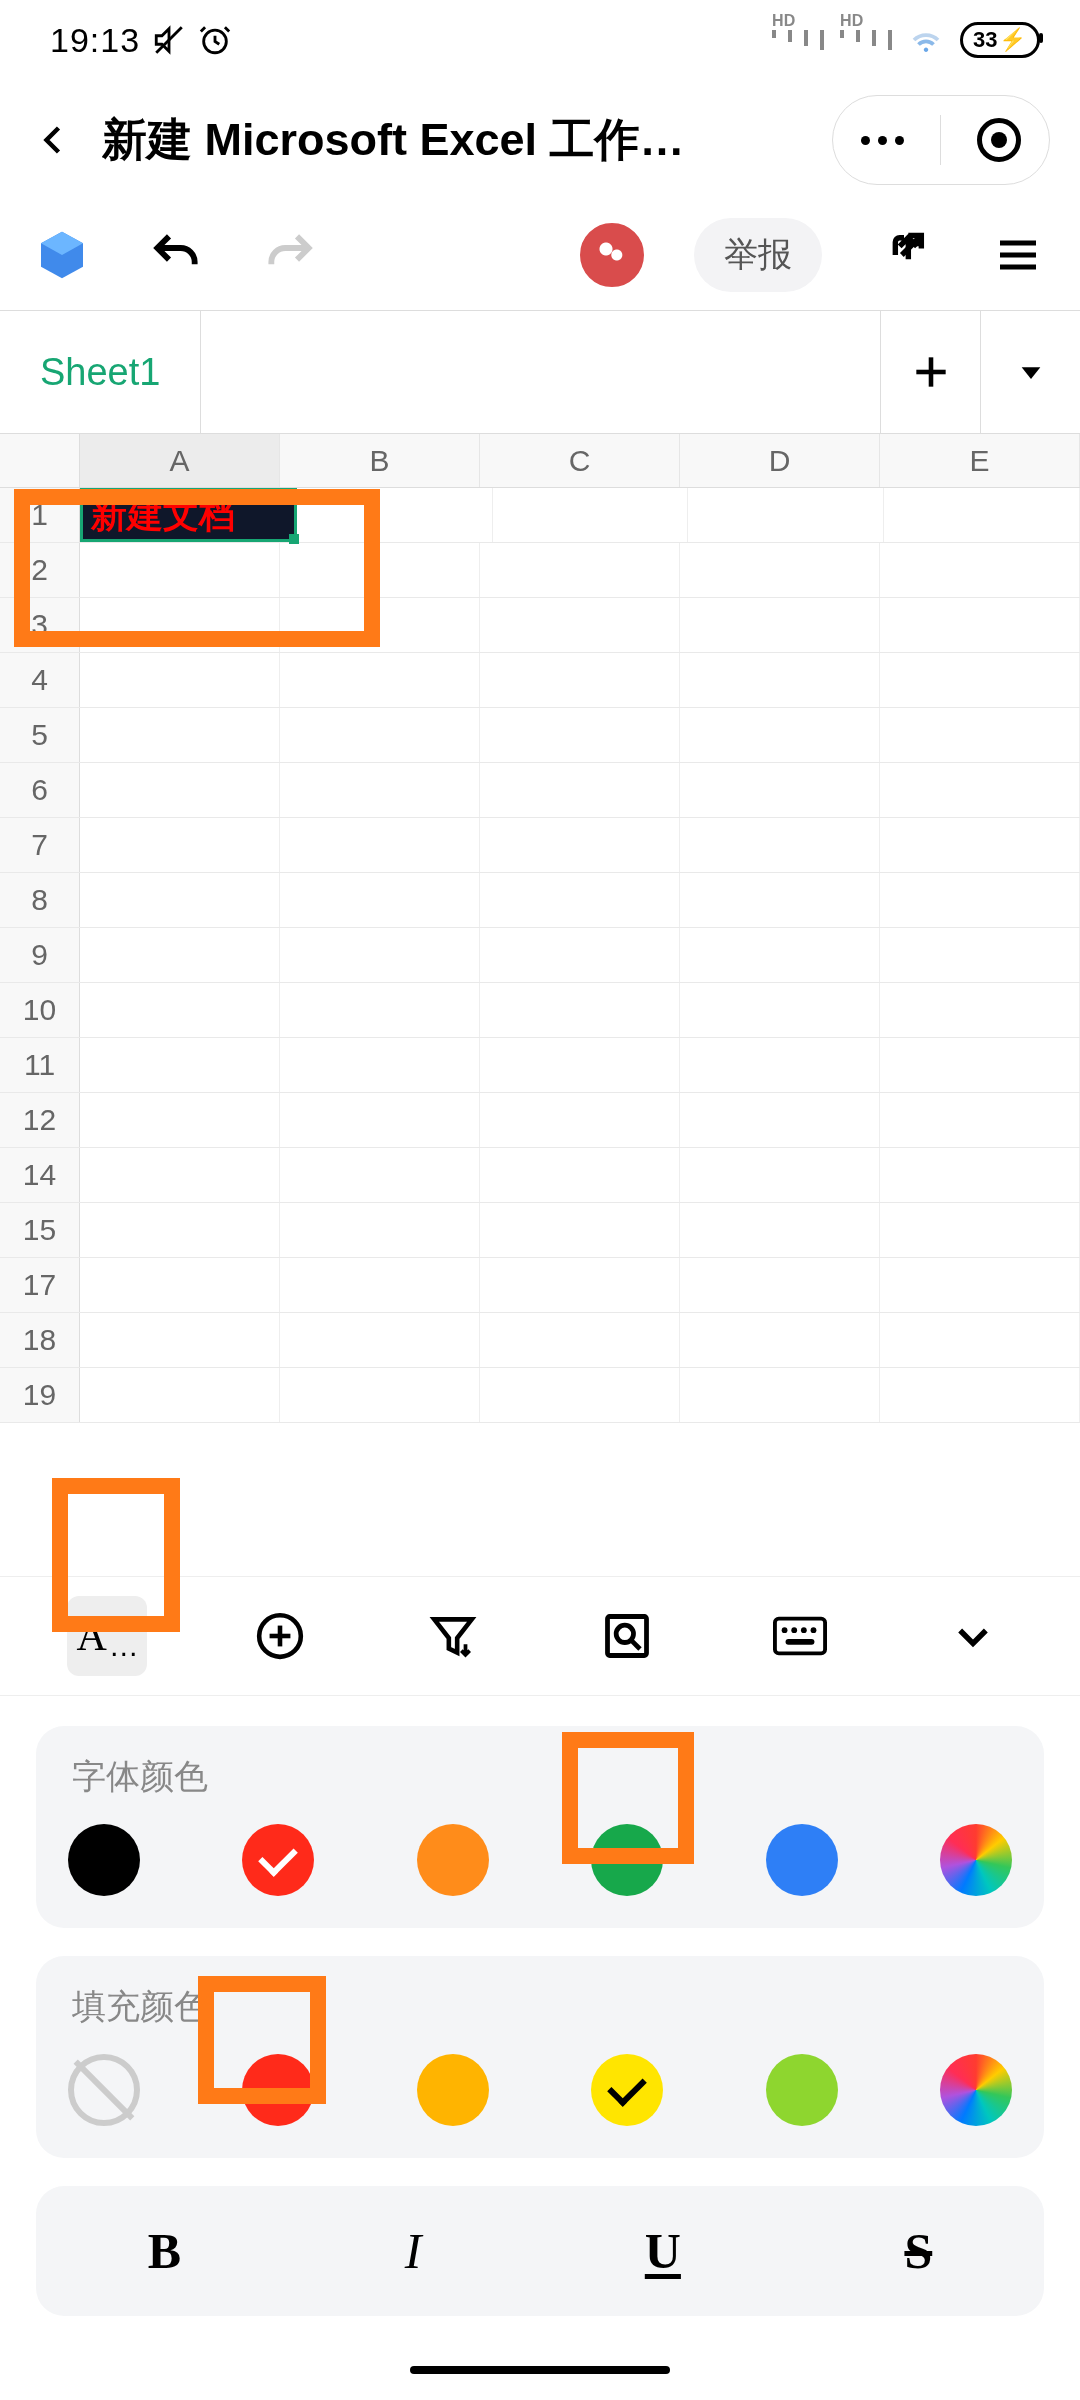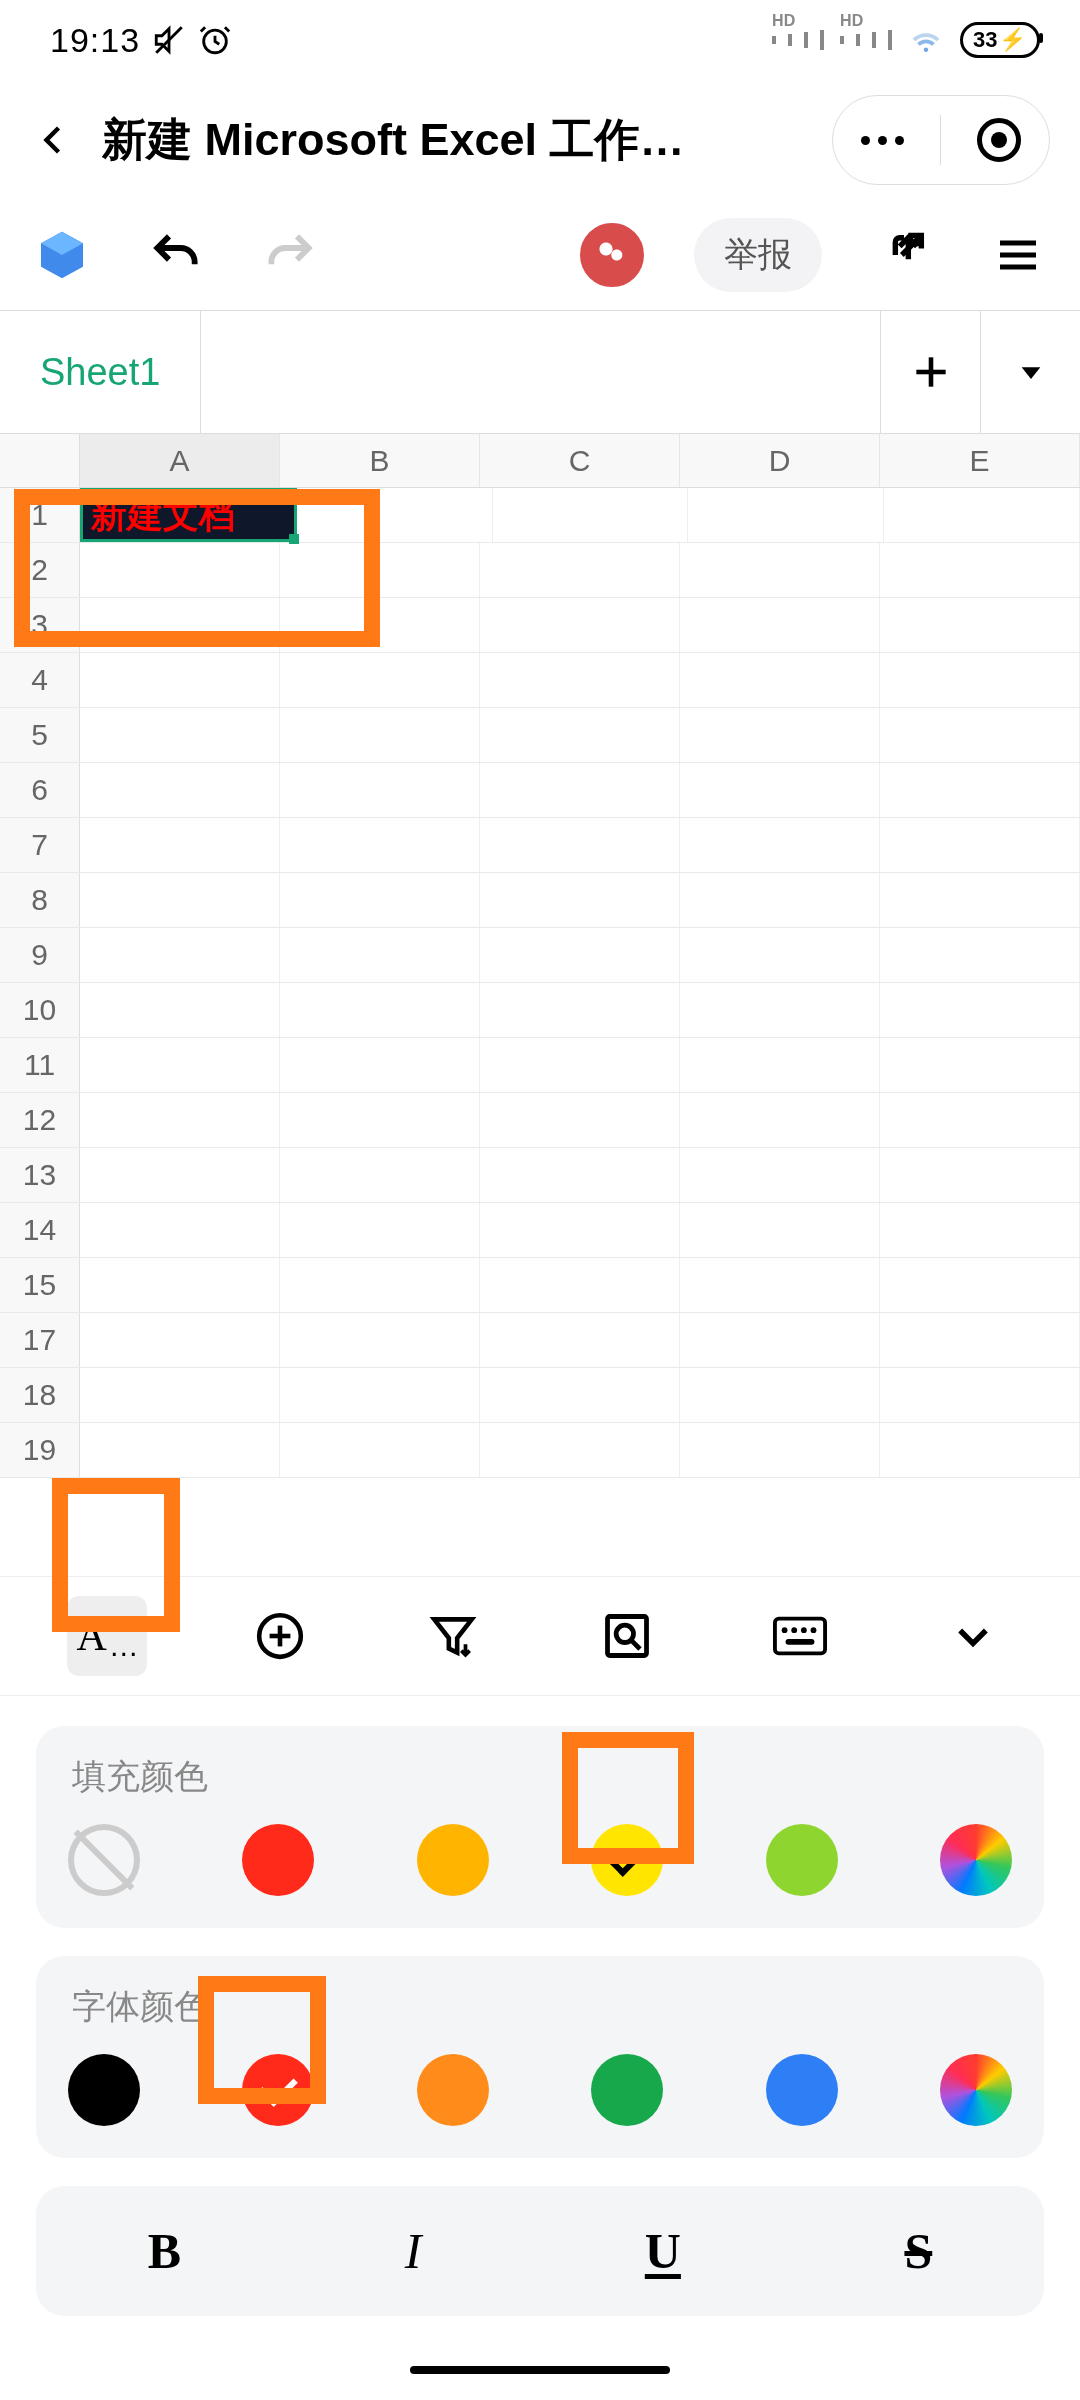--- a/index.html
+++ b/index.html
@@ -2,21 +2,21 @@
 <html><head>
 <meta charset="utf-8">
 <style>
   * { box-sizing: border-box; margin: 0; padding: 0; }
   html, body { width: 1080px; height: 2400px; font-family: -apple-system, "Helvetica Neue", Arial, sans-serif; background: #fff; overflow: hidden; }
   .status-bar { height: 80px; display: flex; align-items: center; justify-content: space-between; padding: 0 40px 0 50px; font-size: 34px; font-weight: 500; }
   .status-left { display: flex; align-items: center; gap: 12px; }
   .status-right { display: flex; align-items: center; gap: 16px; }
   .clock-time { letter-spacing: 1px; }
   .mute-icon, .alarm-icon { display:inline-flex; }
-  .signal { display:inline-flex; align-items:center; gap:12px; position:relative; }
+  .signal { display:inline-flex; align-items:flex-start; gap:12px; position:relative; }
   .signal .bar { width:4px; background:#888; }
   .signal .b1{height:8px}.signal .b2{height:12px}.signal .b3{height:16px}.signal .b4{height:20px}
   .signal .hd { position:absolute; top:-18px; left:0; font-size:16px; font-weight:700; color:#888;}
   .wifi-icon svg { display:block; }
   .battery { border:3px solid #000; border-radius:18px; padding:2px 10px; font-size:22px; font-weight:700; display:flex; align-items:center; position:relative;}
   .battery::after{content:""; position:absolute; right:-6px; top:8px; width:4px; height:10px; background:#000; border-radius:2px;}
   .battery .bolt{color:#33b85a; margin-left:2px;}
   .header { height:120px; display:flex; align-items:center; padding:0 30px; gap:24px; }
   .back-btn { width:48px; height:48px; display:flex; align-items:center; justify-content:center;}
   .title { font-size:45px; font-weight:600; flex:1; white-space:nowrap; overflow:hidden; }
@@ -316,28 +316,20 @@
       </div>
       <div class="grid-row">
         <div class="rownum">12</div>
         <div class="cell"></div>
         <div class="cell"></div>
         <div class="cell"></div>
         <div class="cell"></div>
         <div class="cell"></div>
       </div>
       <div class="grid-row">
-        <div class="rownum">13</div>
-        <div class="cell"></div>
-        <div class="cell"></div>
-        <div class="cell"></div>
-        <div class="cell"></div>
-        <div class="cell"></div>
-      </div>
-      <div class="grid-row">
         <div class="rownum">14</div>
         <div class="cell"></div>
         <div class="cell"></div>
         <div class="cell"></div>
         <div class="cell"></div>
         <div class="cell"></div>
       </div>
       <div class="grid-row">
         <div class="rownum">15</div>
         <div class="cell"></div>
@@ -410,42 +402,42 @@
         </svg>
     </div>
     <div class="tbtn">
       <svg width="44" height="44" viewBox="0 0 24 24" fill="none" stroke="#000" stroke-width="3">
           <polyline points="5 9 12 16 19 9"></polyline>
         </svg>
     </div>
   </div>
 
   <div class="panel">
+    <div class="section">
+      <div class="sec-title">字体颜色</div>
+      <div class="swatches" id="font-swatches">
+          <div class="sw" style="background: rgb(0, 0, 0);"></div>
+          <div class="sw sel-check white-check" style="background: rgb(255, 42, 26);"></div>
+          <div class="sw" style="background: rgb(255, 140, 26);"></div>
+          <div class="sw" style="background: rgb(23, 168, 75);"></div>
+          <div class="sw" style="background: rgb(46, 127, 246);"></div>
+          <div class="sw sw-rainbow"></div>
+        </div>
+    </div>
     <div class="section">
       <div class="sec-title">填充颜色</div>
       <div class="swatches" id="fill-swatches">
           <div class="sw sw-none"></div>
           <div class="sw" style="background: rgb(255, 42, 26);"></div>
           <div class="sw" style="background: rgb(255, 180, 0);"></div>
           <div class="sw sel-check" style="background: rgb(255, 229, 0);"></div>
           <div class="sw" style="background: rgb(142, 214, 47);"></div>
           <div class="sw sw-rainbow"></div>
         </div>
     </div>
-    <div class="section">
-      <div class="sec-title">字体颜色</div>
-      <div class="swatches" id="font-swatches">
-          <div class="sw" style="background: rgb(0, 0, 0);"></div>
-          <div class="sw sel-check white-check" style="background: rgb(255, 42, 26);"></div>
-          <div class="sw" style="background: rgb(255, 140, 26);"></div>
-          <div class="sw" style="background: rgb(23, 168, 75);"></div>
-          <div class="sw" style="background: rgb(46, 127, 246);"></div>
-          <div class="sw sw-rainbow"></div>
-        </div>
-    </div>
   </div>
 
   <div class="format-row">
     <div class="fbtn">B</div>
     <div class="fbtn i">I</div>
     <div class="fbtn u">U</div>
     <div class="fbtn s">S</div>
   </div>
 
   <div class="nav-bar">

